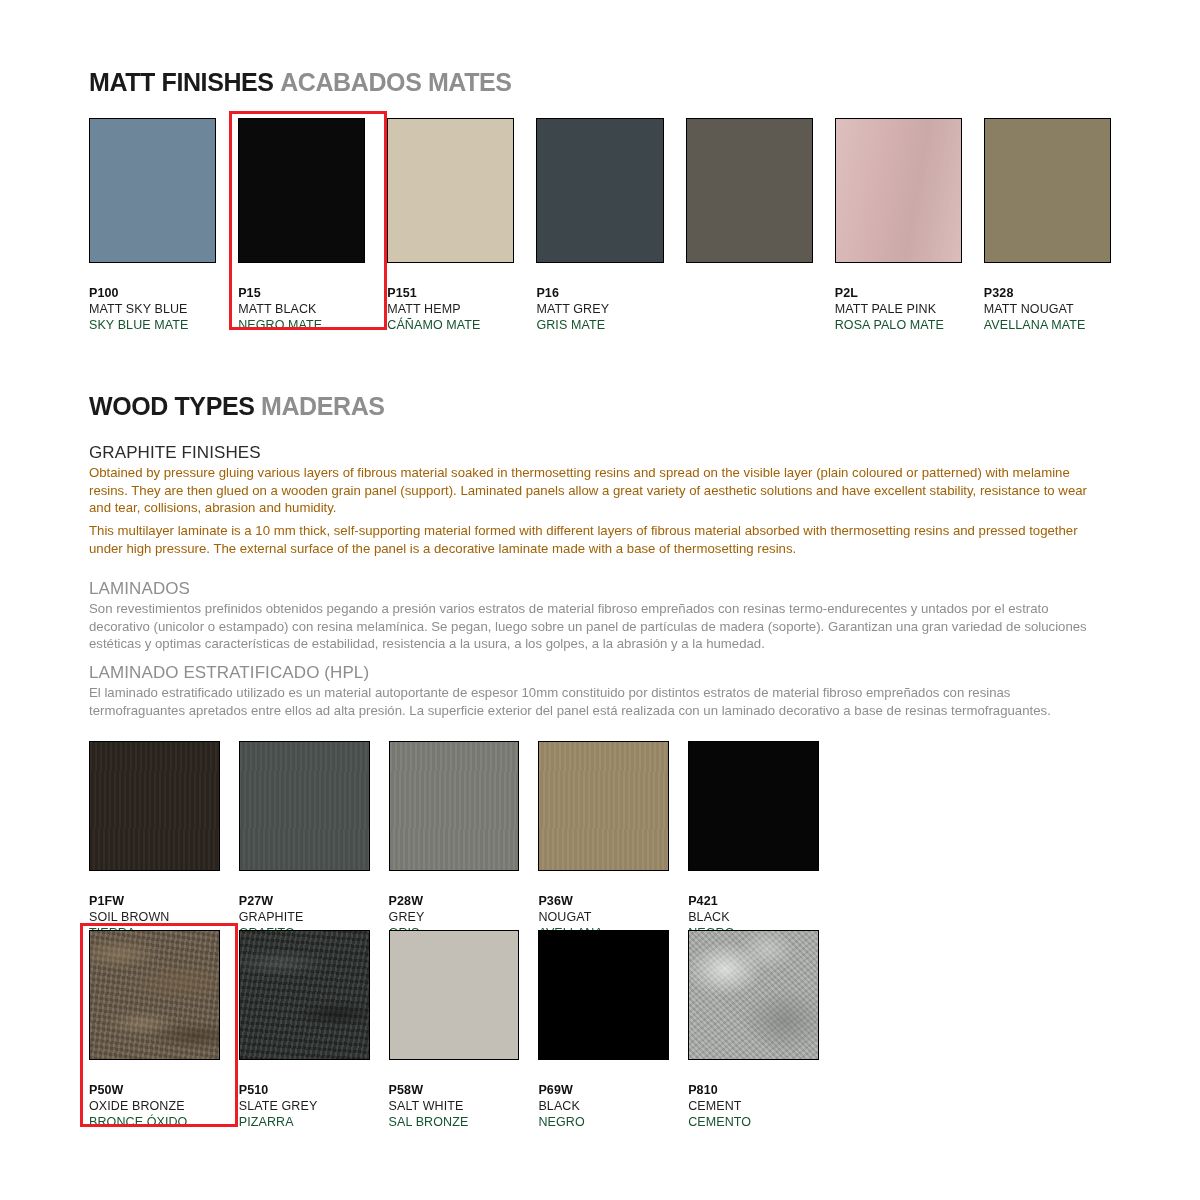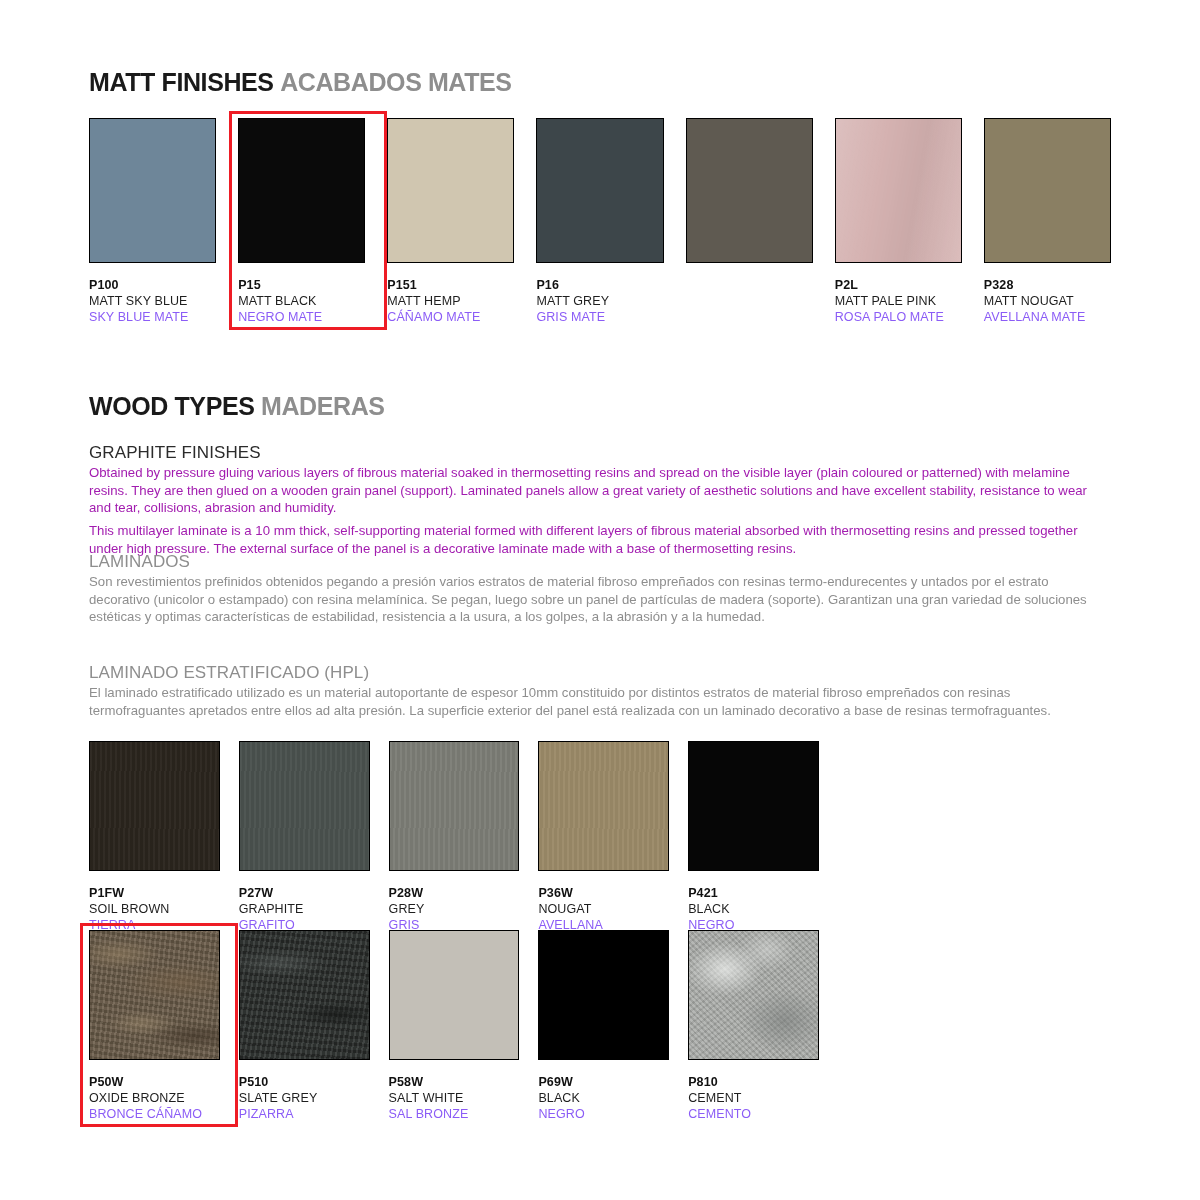--- a/index.html
+++ b/index.html
@@ -30,56 +30,56 @@
   .swatch-cell { position: relative; }
   .swatch {
     width: 100%;
     border: 1px solid #000;
   }
   .hl-box {
     position: absolute;
     border: 3px solid #ee1c25;
     pointer-events: none;
   }
-  .labels { padding-top: 14px; line-height: 1.28; }
+  .labels { padding-top: 22px; line-height: 1.28; }
   .lbl-code {
     font-size: 12.5px;
     font-weight: 700;
     color: #111;
     letter-spacing: 0.1px;
   }
   .lbl-en {
     font-size: 12.5px;
     font-weight: 400;
     color: #1e1e1e;
     letter-spacing: 0.1px;
   }
   .lbl-es {
     font-size: 12.5px;
     font-weight: 400;
-    color: #8b5cf6;
+    color: #14532d;
     letter-spacing: 0.1px;
   }
 
   
   .textblock { position: absolute; width: 1010px; left: 89px; }
   .tb-title {
     font-size: 17px;
     font-weight: 400;
     letter-spacing: 0.1px;
     margin: 0 0 1px 0;
   }
   .tb-title.en { color: #2b2b2b; }
   .tb-title.es { color: #8e8e8e; }
   .tb-body {
     font-size: 13.2px;
     line-height: 1.34;
     margin: 0;
   }
-  .tb-body.en { color: #a21caf; }
+  .tb-body.en { color: #a16207; }
   .tb-body.es { color: #8e8e8e; }
 </style>
 </head>
 <body>
 
 <div class="page">
 
   <div class="section-head" style="left:89px; top:68px;">
     <span class="en">MATT FINISHES</span>
     <span class="es">ACABADOS MATES</span>
@@ -147,21 +147,21 @@
 
   <div class="textblock" style="top:443px;">
     <p class="tb-title en">GRAPHITE FINISHES</p>
     <p class="tb-body en">Obtained by pressure gluing various layers of fibrous material soaked in thermosetting resins and spread on the visible layer (plain coloured or patterned) with melamine resins. They are then glued on a wooden grain panel (support). Laminated panels allow a great variety of aesthetic solutions and have excellent stability, resistance to wear and tear, collisions, abrasion and humidity.</p>
   </div>
 
   <div class="textblock" style="top:522px;">
     <p class="tb-body en">This multilayer laminate is a 10 mm thick, self-supporting material formed with different layers of fibrous material absorbed with thermosetting resins and pressed together under high pressure. The external surface of the panel is a decorative laminate made with a base of thermosetting resins.</p>
   </div>
 
-  <div class="textblock" style="top:552px;">
+  <div class="textblock" style="top:579px;">
     <p class="tb-title es">LAMINADOS</p>
     <p class="tb-body es">Son revestimientos prefinidos obtenidos pegando a presión varios estratos de material fibroso empreñados con resinas termo-endurecentes y untados por el estrato decorativo (unicolor o estampado) con resina melamínica. Se pegan, luego sobre un panel de partículas de madera (soporte). Garantizan una gran variedad de soluciones estéticas y optimas características de estabilidad, resistencia a la usura, a los golpes, a la abrasión y a la humedad.</p>
   </div>
 
   <div class="textblock" style="top:663px;">
     <p class="tb-title es">LAMINADO ESTRATIFICADO (HPL)</p>
     <p class="tb-body es">El laminado estratificado utilizado es un material autoportante de espesor 10mm constituido por distintos estratos de material fibroso empreñados con resinas termofraguantes apretados entre ellos ad alta presión. La superficie exterior del panel está realizada con un laminado decorativo a base de resinas termofraguantes.</p>
   </div>
 
   <div class="swatch-grid" id="wood-grid-1" style="left:89px; top:741px; width:730px; gap:19px;">
@@ -206,21 +206,21 @@
         </div>
       </div>
     </div>
 
   <div class="swatch-grid" id="wood-grid-2" style="left:89px; top:930px; width:730px; gap:19px;">
       <div class="swatch-cell" style="width: 140px;">
         <div class="swatch" style="height: 130px; background: radial-gradient(60px 22px at 22% 18%, rgba(150, 130, 100, 0.55), transparent 70%), radial-gradient(80px 26px at 70% 40%, rgba(120, 98, 72, 0.55), transparent 72%), radial-gradient(50px 18px at 40% 72%, rgba(170, 150, 118, 0.4), transparent 70%), radial-gradient(70px 20px at 82% 82%, rgba(60, 48, 36, 0.55), transparent 70%), repeating-linear-gradient(96deg, rgba(255, 255, 255, 0.07) 0px, rgba(255, 255, 255, 0.07) 2px, rgba(0, 0, 0, 0.09) 2px, rgba(0, 0, 0, 0.09) 5px), repeating-linear-gradient(8deg, rgba(0, 0, 0, 0.1) 0px, rgba(0, 0, 0, 0.1) 3px, rgba(255, 255, 255, 0.05) 3px, rgba(255, 255, 255, 0.05) 6px), linear-gradient(rgb(107, 92, 73), rgb(107, 92, 73));"></div>
         <div class="labels">
           <div class="lbl-code">P50W</div>
           <div class="lbl-en">OXIDE BRONZE</div>
-          <div class="lbl-es">BRONCE CÁÑAMO</div>
+          <div class="lbl-es">BRONCE ÓXIDO</div>
         </div>
         <div class="hl-box" style="border-color: rgb(238, 28, 37); left: -9px; top: -7px; width: 158px; height: 204px;"></div>
       </div>
       <div class="swatch-cell" style="width: 140px;">
         <div class="swatch" style="height: 130px; background: radial-gradient(70px 20px at 30% 25%, rgba(120, 128, 126, 0.3), transparent 70%), radial-gradient(60px 18px at 75% 65%, rgba(20, 22, 21, 0.6), transparent 70%), repeating-linear-gradient(100deg, rgba(255, 255, 255, 0.06) 0px, rgba(255, 255, 255, 0.06) 2px, rgba(0, 0, 0, 0.16) 2px, rgba(0, 0, 0, 0.16) 5px), repeating-linear-gradient(4deg, rgba(0, 0, 0, 0.14) 0px, rgba(0, 0, 0, 0.14) 3px, rgba(255, 255, 255, 0.04) 3px, rgba(255, 255, 255, 0.04) 7px), linear-gradient(rgb(46, 50, 48), rgb(46, 50, 48));"></div>
         <div class="labels">
           <div class="lbl-code">P510</div>
           <div class="lbl-en">SLATE GREY</div>
           <div class="lbl-es">PIZARRA</div>
         </div>

